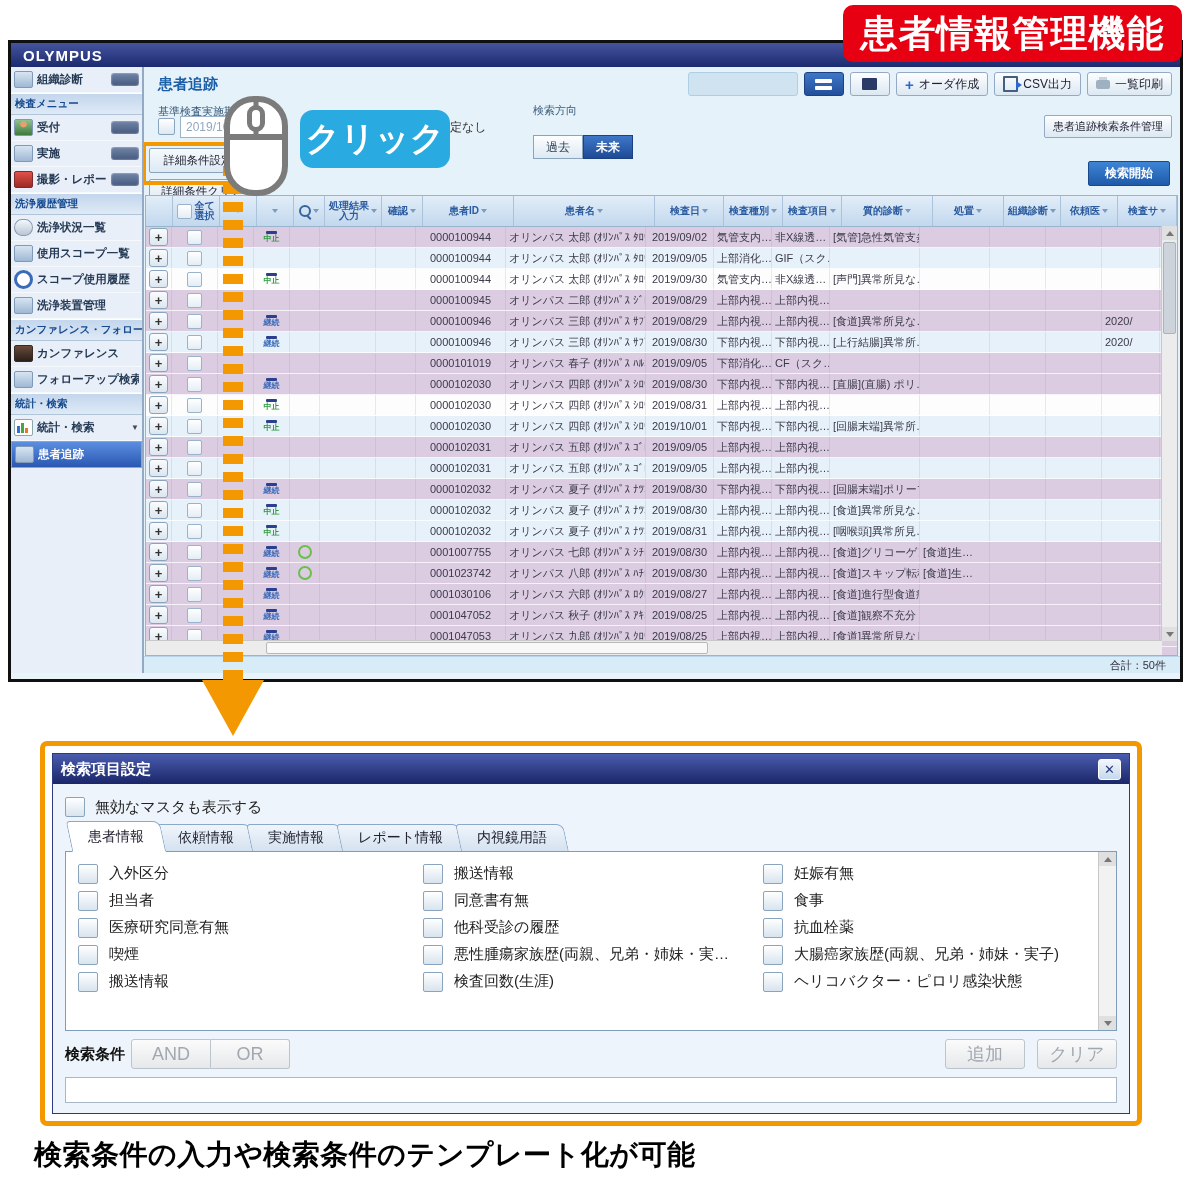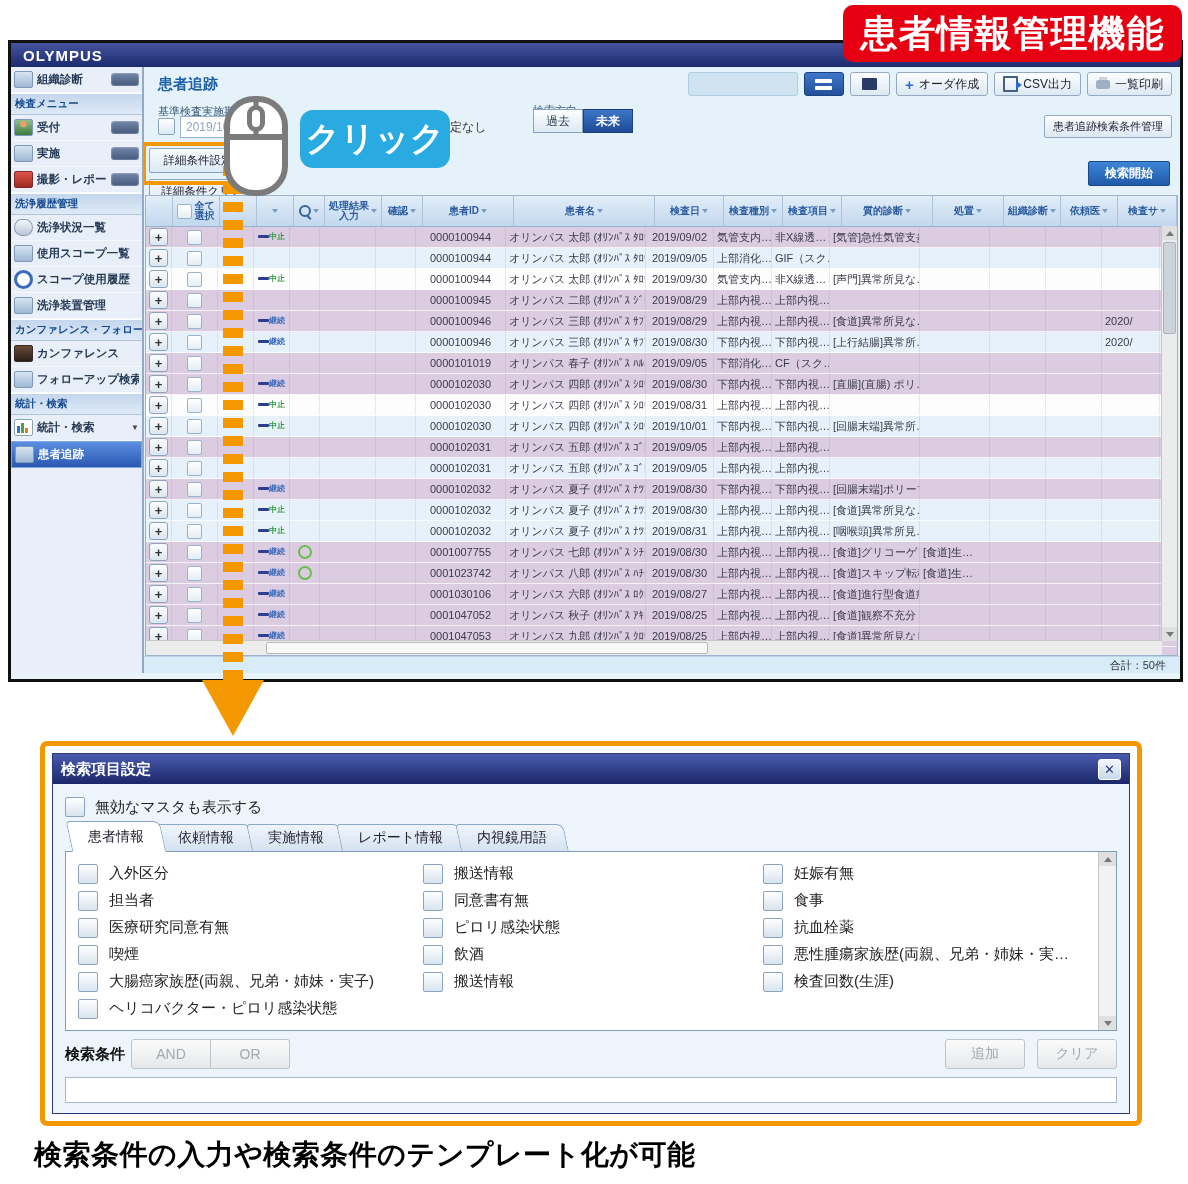--- a/index.html
+++ b/index.html
@@ -80,21 +80,21 @@
   .csvico::after{content:"";position:absolute;right:-6px;top:3px;border-left:6px solid #2a6ad0;
     border-top:4px solid transparent;border-bottom:4px solid transparent;}
   .prnico{width:14px;height:9px;background:#9fb0c0;border-radius:2px;position:relative;}
   .prnico::before{content:"";position:absolute;left:3px;top:-3px;width:8px;height:3px;background:#c8d4e0;}
 
   .flt-label{position:absolute;font-size:11px;color:#3a5a7a;}
   .chk{width:15px;height:15px;border:1px solid #8aa4be;border-radius:2px;background:linear-gradient(#fff,#dce8f2);flex:0 0 auto;}
   .datebox{position:absolute;width:92px;height:20px;background:#fff;border:1px solid #9ab2ca;font-size:12px;
     color:#93a8c0;display:flex;align-items:center;padding-left:5px;}
   .nolimit{position:absolute;font-size:12px;color:#333;}
-  .dirwrap{position:absolute;left:389px;top:42px;display:flex;}
+  .dirwrap{position:absolute;left:389px;top:68px;display:flex;}
   .dir-btn{width:48px;height:22px;display:flex;align-items:center;justify-content:center;font-size:12px;
     border:1px solid #8aa4be;background:linear-gradient(#fdfeff,#dde9f3);color:#345;}
   .dir-btn.on{background:linear-gradient(#3e77c8,#1e4a96);color:#fff;border-color:#1c4080;font-weight:bold;}
   .manage-btn{position:absolute;right:8px;top:48px;height:21px;border:1px solid #93a9c4;border-radius:2px;
     background:linear-gradient(#fdfeff,#dce8f2);font-size:11px;color:#223;display:flex;align-items:center;padding:0 8px;}
   .orange-box{position:absolute;left:-2px;top:75px;width:110px;height:35px;border:4px solid #f39800;z-index:5;}
   .detail-btn{position:absolute;left:5px;top:81px;width:96px;height:23px;border:1px solid #8aa4be;border-radius:2px;
     background:linear-gradient(#f6fafd,#dde9f3);font-size:11.5px;color:#223;display:flex;align-items:center;justify-content:center;z-index:6;}
   .clear-btn{position:absolute;left:5px;top:112px;width:104px;height:23px;border:1px solid #8aa4be;border-radius:2px;
     background:linear-gradient(#f6fafd,#dde9f3);font-size:11.5px;color:#223;display:flex;align-items:center;justify-content:center;}
@@ -114,21 +114,21 @@
   .tr{display:flex;height:20px;border-bottom:1px solid rgba(255,255,255,.75);}
   .tr.s-p{background:#dccce2;}
   .tr.s-b{background:#e7f1fa;}
   .tr.s-w{background:#fdfdfe;}
   .td{flex:0 0 auto;font-size:11px;color:#3a3a4a;display:flex;align-items:center;overflow:hidden;white-space:nowrap;
     border-right:1px solid rgba(130,140,170,.18);padding:0 3px;box-sizing:border-box;}
   .td.c{justify-content:center;}
   .expand{width:17px;height:16px;border:1px solid #8aa4be;border-radius:3px;background:linear-gradient(#fafcfe,#dce6ef);
     display:flex;align-items:center;justify-content:center;font-size:13px;font-weight:bold;color:#333;line-height:1;}
   .rowchk{width:13px;height:13px;border:1px solid #9ab2ca;border-radius:2px;background:linear-gradient(#fff,#e4edf5);}
-  .badge{display:flex;align-items:center;line-height:1;}
+  .badge{display:flex;flex-direction:column;align-items:center;line-height:1;}
   .badge i{width:11px;height:3px;background:#2b3f8f;border-radius:1px;margin-bottom:1px;}
   .badge span{font-size:8px;font-weight:bold;}
   .badge.g span{color:#2f9a3f;}
   .badge.bl span{color:#3a6ab8;}
   .gcircle{width:10px;height:10px;border:2.5px solid #6abf4b;border-radius:50%;}
   .vscroll{position:absolute;right:0;top:30px;width:15px;bottom:14px;background:#ececec;border-left:1px solid #c8c8c8;}
   .vscroll .thumb{position:absolute;left:1px;right:1px;top:16px;height:90px;background:#cdd3da;border:1px solid #aab2bc;border-radius:2px;}
   .sarrow{position:absolute;left:0;right:0;height:14px;background:#e0e0e0;display:flex;align-items:center;justify-content:center;}
   .sarrow i{width:0;height:0;border-left:4px solid transparent;border-right:4px solid transparent;}
   .sarrow.up{top:0;} .sarrow.up i{border-bottom:5px solid #777;}
@@ -156,21 +156,21 @@
     font-size:14px;color:#223;padding:0 18px;}
   .tab span{transform:skewX(-12deg);display:block;}
   .tab.active{background:#fff;height:29px;border-bottom:1px solid #fff;margin-bottom:-1px;z-index:3;}
   .panel{border:1px solid #7f9db9;background:#fff;height:178px;position:relative;z-index:1;display:flex;}
   .panel-grid{flex:1;display:grid;grid-template-columns:345px 340px 1fr;padding:8px 2px 4px 12px;align-content:start;}
   .pitem{display:flex;align-items:center;gap:11px;height:27px;font-size:15px;color:#222;overflow:hidden;white-space:nowrap;}
   .pscroll{width:17px;border-left:1px solid #c8c8c8;background:#f2f2f2;position:relative;}
   .condrow{display:flex;align-items:center;margin-top:8px;height:30px;}
   .cond-label{font-size:15px;font-weight:bold;color:#111;margin-right:6px;}
   .gbtn{width:78px;height:28px;border:1px solid #bcc4cc;background:linear-gradient(#fbfbfb,#e6e8ea);
-    color:#a2a8b0;font-size:14px;display:flex;align-items:center;justify-content:center;}
+    color:#a2a8b0;font-size:18px;display:flex;align-items:center;justify-content:center;}
   .gbtn.andb{border-radius:3px 0 0 3px;}
   .gbtn.orb{border-radius:0 3px 3px 0;border-left:none;}
   .gbtn.r{border-radius:3px;}
   .cond-spacer{flex:1;}
   .emptybox{flex:1;margin-top:8px;border:1px solid #a8b8c8;background:#fff;}
 </style>
 </head>
 <body>
 
 <div class="abs window">
@@ -1028,33 +1028,29 @@
             <div class="pitem">
               <div class="chk-lg"></div>
               <span>食事</span>
             </div>
             <div class="pitem">
               <div class="chk-lg"></div>
               <span>医療研究同意有無</span>
             </div>
             <div class="pitem">
               <div class="chk-lg"></div>
-              <span>ピロリ感染状態</span>
+              <span>他科受診の履歴</span>
             </div>
             <div class="pitem">
               <div class="chk-lg"></div>
               <span>抗血栓薬</span>
             </div>
             <div class="pitem">
               <div class="chk-lg"></div>
               <span>喫煙</span>
-            </div>
-            <div class="pitem">
-              <div class="chk-lg"></div>
-              <span>飲酒</span>
             </div>
             <div class="pitem">
               <div class="chk-lg"></div>
               <span>悪性腫瘍家族歴(両親、兄弟・姉妹・実…</span>
             </div>
             <div class="pitem">
               <div class="chk-lg"></div>
               <span>大腸癌家族歴(両親、兄弟・姉妹・実子)</span>
             </div>
             <div class="pitem">

